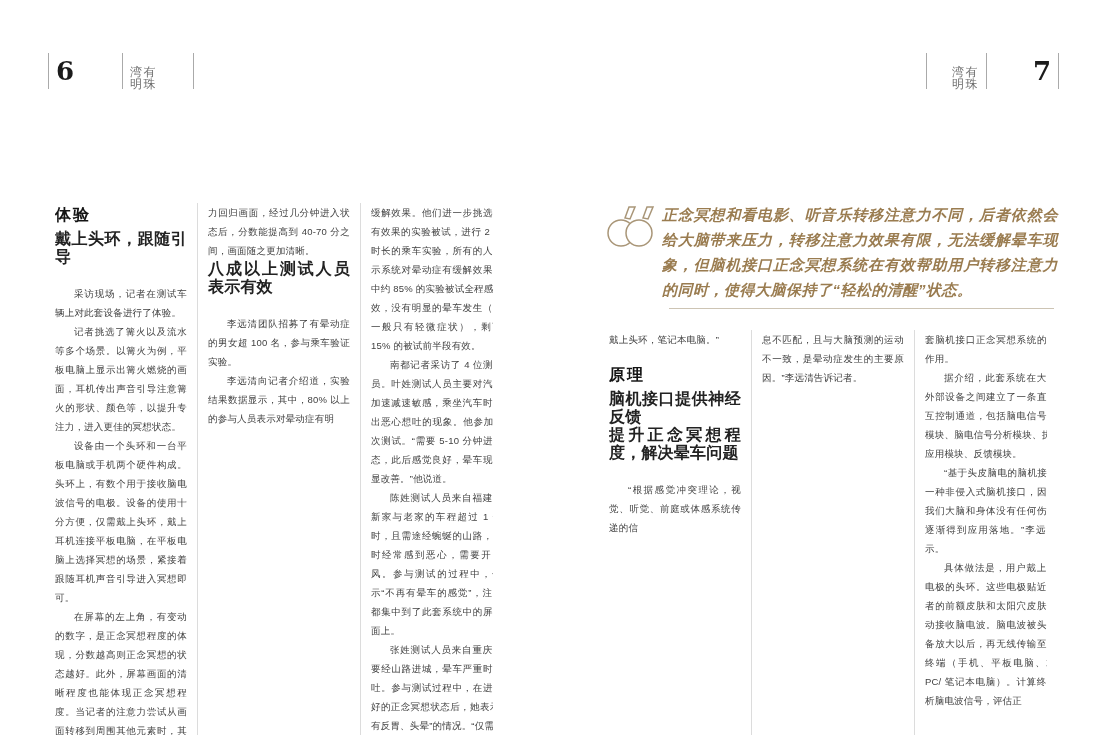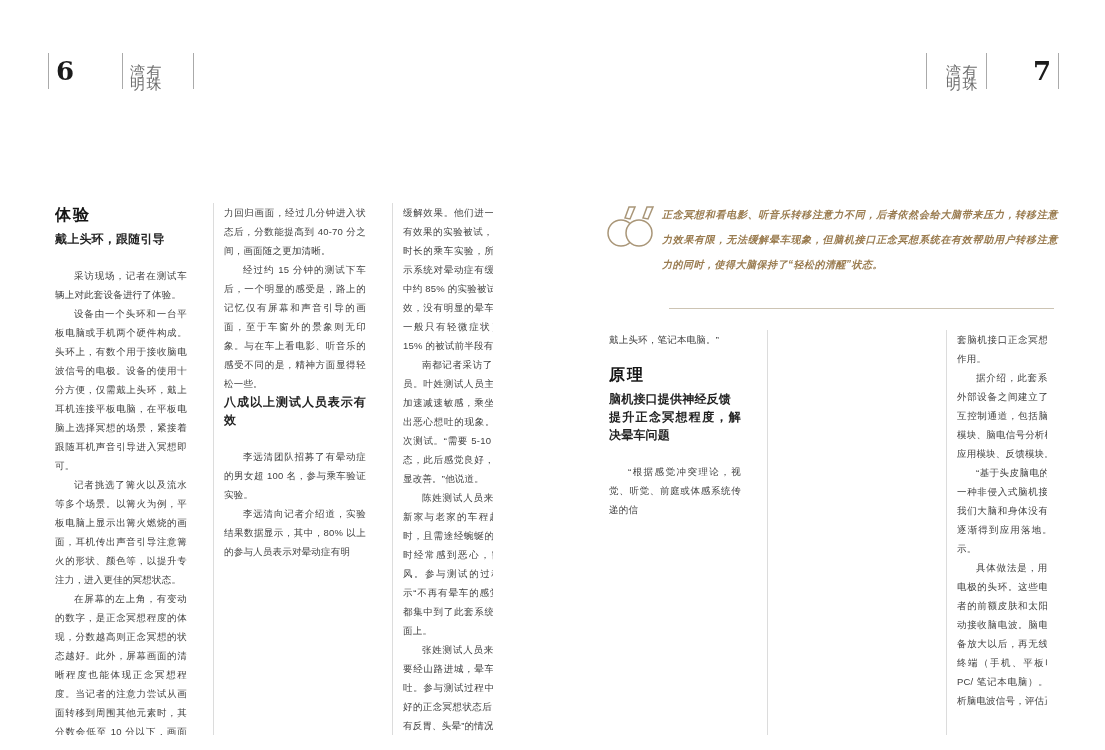--- a/index.html
+++ b/index.html
@@ -20,49 +20,49 @@
   .page-header { position:absolute; top:52px; display:flex; align-items:center; height:38px; }
   .page-left  .page-header { left:48px; }
   .page-right .page-header { right:46px; }
   .hbar { width:1px; height:36px; background:#aaaaaa; flex:none; }
   .page-num {
     font-family:"DejaVu Serif","Liberation Serif",serif;
     font-size:26px; font-weight:600; color:#1b1b1b; line-height:36px;
   }
   .page-left .page-num  { padding:0 0 0 7px; width:73px; }
   .page-right .page-num { padding:0 7px 0 46px; }
-  .mag-label { font-size:15px; color:#6e6e6e; line-height:12px; letter-spacing:1.5px;margin-top:14px; }
+  .mag-label { font-size:12px; color:#6e6e6e; line-height:12px; letter-spacing:1.5px;margin-top:14px; }
   .page-left  .mag-label { width:70px; padding-left:7px; text-align:left; }
   .page-right .mag-label { width:59px; padding-right:7px; text-align:right; }
 
   
   .quote-icon { position:absolute; left:54px; top:204px; width:50px; height:46px; }
   .quote-text {
     position:absolute; left:110px; top:202px; width:396px;
-    font-size:10px; line-height:25px; font-style:italic; font-weight:bold;
+    font-size:15px; line-height:25px; font-style:italic; font-weight:bold;
     color:#9a7c50; text-align:justify; letter-spacing:0.5px;
   }
   .quote-rule { position:absolute; left:117px; top:308px; width:385px; height:1px; background:#cdc4b4; }
 
   
   .columns { position:absolute; display:flex; overflow:hidden; align-items:stretch; }
   .page-left  .columns { left:55px; top:203px; width:438px; height:532px; }
   .page-right .columns { left:57px; top:330px; width:438px; height:405px; }
   .column { width:132px; flex:none; overflow:hidden; }
   .column + .column {
     width:153px;
-    margin-left:26px; padding-left:10px;
+    margin-left:10px; padding-left:10px;
     border-left:1px solid #dcdcdc;
   }
   .heading {
     font-size:16px; font-weight:bold; color:#141414;
     letter-spacing:2px; line-height:24px; margin-bottom:3px;
   }
   .subhead {
-    font-size:12px; font-weight:bold; color:#222222;
+    font-size:16px; font-weight:bold; color:#222222;
     line-height:18px; text-align:justify; letter-spacing:0.2px;
   }
   .para, .cont {
     font-size:9.5px; color:#414141; line-height:19px;
     text-align:justify; letter-spacing:0.2px;
   }
   .para { text-indent:2em; }
   .subhead + .para, .subhead + .cont { margin-top:18px; }
   p + .heading { margin-top:14px; }
 </style>
@@ -80,27 +80,26 @@
         <div>湾有</div>
         <div>明珠</div>
       </div>
       <div class="hbar"></div>
     </div>
     <div class="columns">
         <div class="column">
           <h2 class="heading">体验</h2>
           <p class="subhead">戴上头环，跟随引导</p>
           <p class="para">采访现场，记者在测试车辆上对此套设备进行了体验。</p>
+          <p class="para">记者挑选了篝火以及流水等多个场景。以篝火为例，平板电脑上显示出篝火燃烧的画面，耳机传出声音引导注意篝火的形状、颜色等，以提升专注力，进入更佳的冥想状态。</p>
           <p class="para">设备由一个头环和一台平板电脑或手机两个硬件构成。头环上，有数个用于接收脑电波信号的电极。设备的使用十分方便，仅需戴上头环，戴上耳机连接平板电脑，在平板电脑上选择冥想的场景，紧接着跟随耳机声音引导进入冥想即可。</p>
-          <p class="para">记者挑选了篝火以及流水等多个场景。以篝火为例，平板电脑上显示出篝火燃烧的画面，耳机传出声音引导注意篝火的形状、颜色等，以提升专注力，进入更佳的冥想状态。</p>
           <p class="para">在屏幕的左上角，有变动的数字，是正念冥想程度的体现，分数越高则正念冥想的状态越好。此外，屏幕画面的清晰程度也能体现正念冥想程度。当记者的注意力尝试从画面转移到周围其他元素时，其分数会低至 10 分以下，画面很是模糊；当注意</p>
         </div>
         <div class="column">
           <p class="cont">力回归画面，经过几分钟进入状态后，分数能提高到 40-70 分之间，画面随之更加清晰。</p>
-          <p class="para">经过约 15 分钟的测试下车后，一个明显的感受是，路上的记忆仅有屏幕和声音引导的画面，至于车窗外的景象则无印象。与在车上看电影、听音乐的感受不同的是，精神方面显得轻松一些。</p>
           <p class="subhead">八成以上测试人员表示有效</p>
           <p class="para">李远清团队招募了有晕动症的男女超 100 名，参与乘车验证实验。</p>
           <p class="para">李远清向记者介绍道，实验结果数据显示，其中，80% 以上的参与人员表示对晕动症有明</p>
         </div>
         <div class="column">
           <p class="cont">缓解效果。他们进一步挑选那些有效果的实验被试，进行 2 小时时长的乘车实验，所有的人都表示系统对晕动症有缓解效果，其中约 85% 的实验被试全程感觉有效，没有明显的晕车发生（注：一般只有轻微症状），剩下约 15% 的被试前半段有效。</p>
           <p class="para">南都记者采访了 4 位测试人员。叶姓测试人员主要对汽车的加速减速敏感，乘坐汽车时表现出恶心想吐的现象。他参加了 5 次测试。“需要 5-10 分钟进入状态，此后感觉良好，晕车现象明显改善。”他说道。</p>
           <p class="para">陈姓测试人员来自福建，因新家与老家的车程超过 1 个小时，且需途经蜿蜒的山路，乘车时经常感到恶心，需要开窗通风。参与测试的过程中，他表示“不再有晕车的感觉”，注意力都集中到了此套系统中的屏幕画面上。</p>
           <p class="para">张姓测试人员来自重庆，需要经山路进城，晕车严重时会呕吐。参与测试过程中，在进入较好的正念冥想状态后，她表示“没有反胃、头晕”的情况。“仅需</p>
         </div>
@@ -133,20 +132,21 @@
 
     <div class="columns">
         <div class="column">
           <p class="cont">戴上头环，笔记本电脑。”</p>
           <h2 class="heading">原理</h2>
           <p class="subhead">脑机接口提供神经反馈</p>
           <p class="subhead">提升正念冥想程度，解决晕车问题</p>
           <p class="para">“根据感觉冲突理论，视觉、听觉、前庭或体感系统传递的信</p>
         </div>
         <div class="column">
+          <p class="cont">息不匹配，且与大脑预测的运动不一致，是晕动症发生的主要原因。”李远清告诉记者。</p>
         </div>
         <div class="column">
           <p class="cont">套脑机接口正念冥想系统的主要作用。</p>
           <p class="para">据介绍，此套系统在大脑和外部设备之间建立了一条直接交互控制通道，包括脑电信号采集模块、脑电信号分析模块、执行 / 应用模块、反馈模块。</p>
           <p class="para">“基于头皮脑电的脑机接口是一种非侵入式脑机接口，因为对我们大脑和身体没有任何伤害而逐渐得到应用落地。”李远清表示。</p>
           <p class="para">具体做法是，用户戴上带有电极的头环。这些电极贴近使用者的前额皮肤和太阳穴皮肤，自动接收脑电波。脑电波被头环设备放大以后，再无线传输至计算终端（手机、平板电脑、或者 PC/ 笔记本电脑）。计算终端分析脑电波信号，评估正</p>
         </div>
       </div>
   </div>
 

